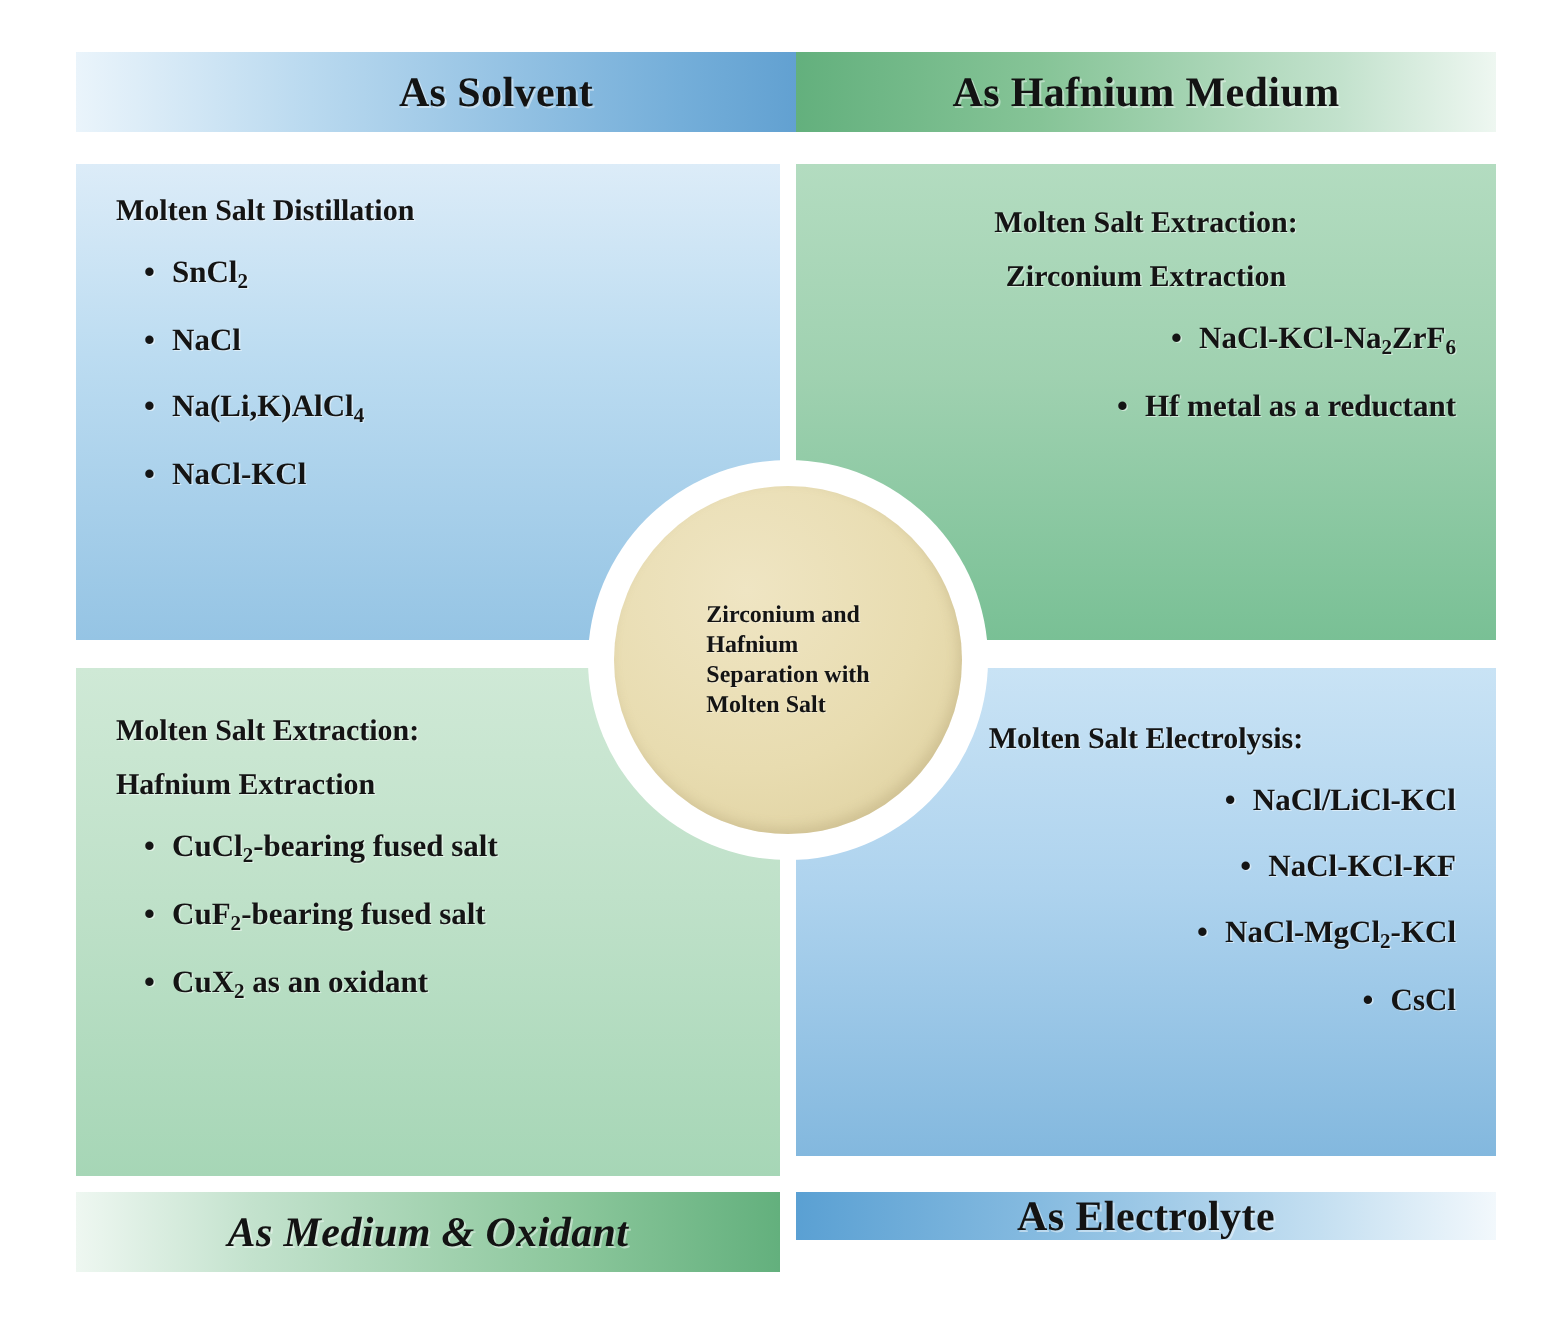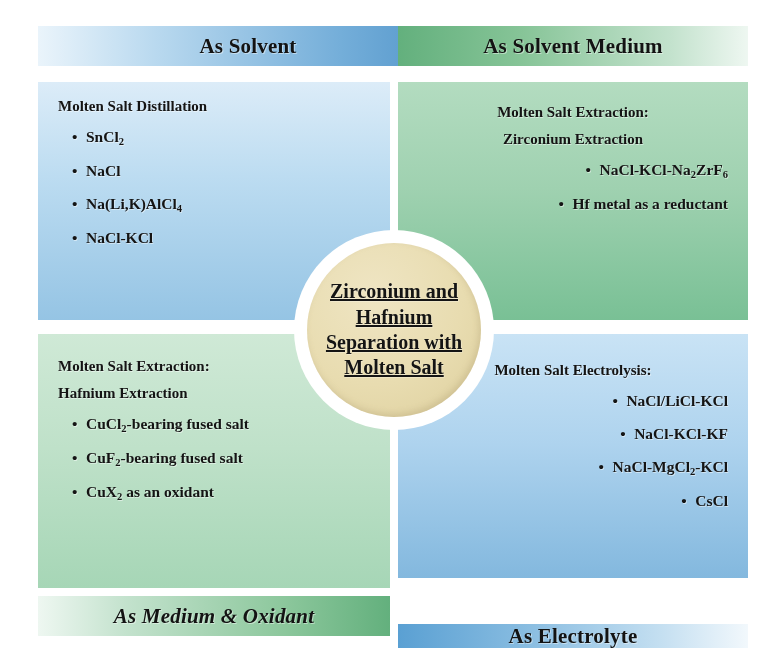--- a/index.html
+++ b/index.html
@@ -35,21 +35,21 @@
   .bar-tr {
     left: 398px; top: 26px; width: 350px; height: 40px;
     background: linear-gradient(to right, #63b07d 0%, #86c497 35%, #c3e2cd 78%, #eef7f1 100%);
   }
   .bar-bl {
     left: 38px; top: 596px; width: 352px; height: 40px;
     background: linear-gradient(to right, #eef7f1 0%, #c3e2cd 25%, #8cc79c 70%, #63b07d 100%);
     font-style: italic;
   }
   .bar-br {
-    left: 398px; top: 624px; width: 350px; height: 24px;
+    left: 398px; top: 596px; width: 350px; height: 24px;
     background: linear-gradient(to right, #5aa0d3 0%, #86bbe0 35%, #c4dff1 75%, #f2f8fc 100%);
   }
 
   
   .panel {
     position: absolute;
     font-weight: bold;
     color: #141414;
     overflow: hidden;
   }
@@ -130,28 +130,27 @@
     width: 174px; height: 174px;
     border-radius: 50%;
     background: radial-gradient(circle at 38% 30%, #efe5c3 0%, #e8dcb0 55%, #ddcf9d 100%);
     z-index: 6;
     display: flex;
     align-items: center;
     justify-content: center;
     box-shadow: inset -2px -3px 6px rgba(160,145,100,0.28);
   }
   #center-text {
-    font-size: 20px;
+    font-size: 12px;
     font-weight: bold;
     line-height: 1.27;
-    text-align: center;
+    text-align: left;
     color: #141414;
     padding: 0 8px;
     text-shadow: 0.7px 0.7px 0 rgba(255,255,255,0.35);
-    text-decoration: underline;
   }
 </style>
 </head>
 <body>
 
 <div id="stage">
 
   <div class="bar bar-tl">
     <span>As Solvent</span>
   </div>
@@ -169,21 +168,21 @@
           <span class="bullet">•</span><span>Na(Li,K)AlCl</span><sub>4</sub>
         </li>
         <li class="indent-1">
           <span class="bullet">•</span><span>NaCl-KCl</span>
         </li>
       </ul>
     </div>
   </div>
 
   <div class="bar bar-tr">
-    <span>As Solvent Medium</span>
+    <span>As Hafnium Medium</span>
   </div>
   <div class="panel panel-tr">
     <div class="p-inner pad-tr align-right">
       <p class="heading tight">Molten Salt Extraction:</p>
       <p class="heading">Zirconium Extraction</p>
       <ul class="blist">
         <li>
           <span class="bullet">•</span><span>NaCl-KCl-Na</span><sub>2</sub><span>ZrF</span><sub>6</sub>
         </li>
         <li>

